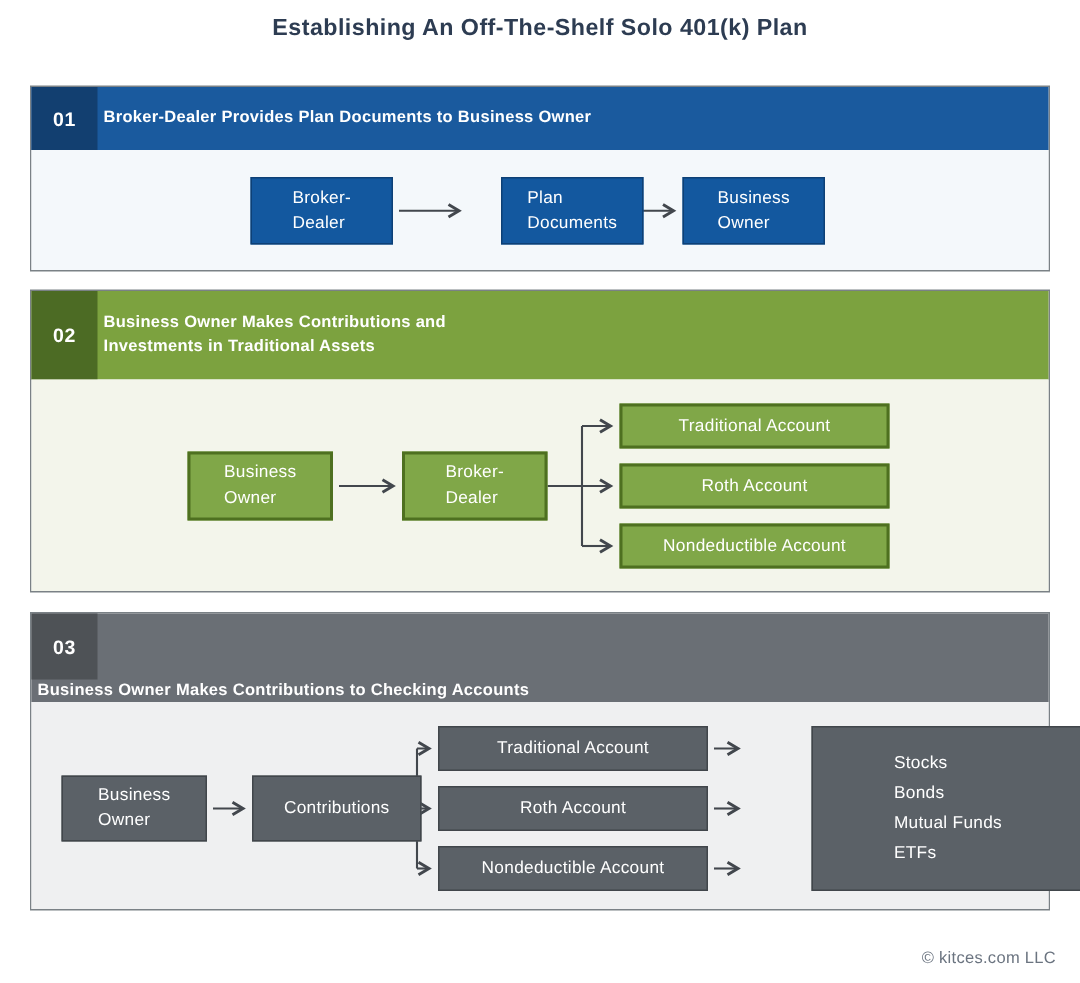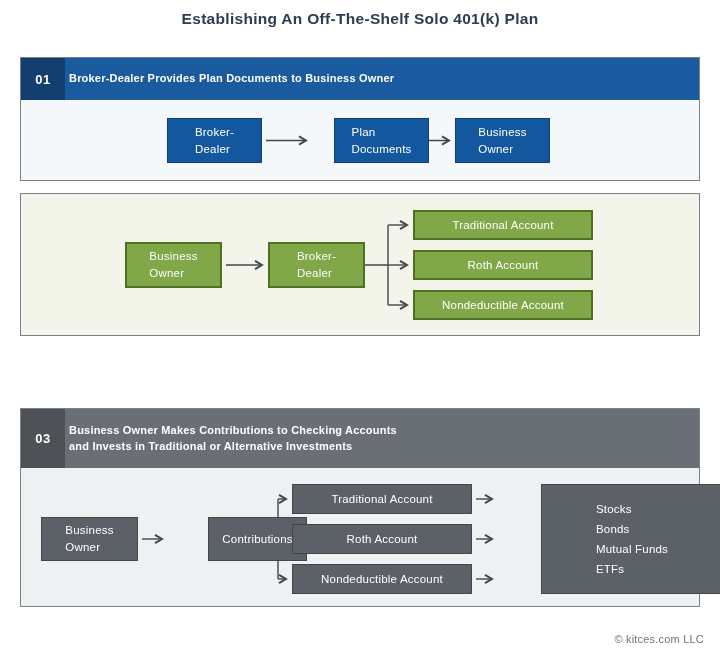--- a/index.html
+++ b/index.html
@@ -49,24 +49,24 @@
   .s2{top:193px;--node-bw:2px;}
   .s2 .sec-header{height:59px;}
   .s2 .sec-body{height:141px;}
   .s2 .n-bo{left:104px;top:48px;width:97px;height:46px;}
   .s2 .n-bd{left:247px;top:48px;width:97px;height:46px;}
   .s2 .n-ta{left:392px;top:16px;width:180px;height:30px;}
   .s2 .n-ra{left:392px;top:56px;width:180px;height:30px;}
   .s2 .n-na{left:392px;top:96px;width:180px;height:30px;}
   
   .s3{top:408px;--node-bw:1.5px;}
-  .s3 .sec-header{height:59px;}
+  .s3 .sec-header{height:59px;flex-direction:column;}
   .s3 .sec-body{height:138px;}
   .s3 .n-bo{left:20px;top:49px;width:97px;height:44px;}
-  .s3 .n-co{left:147px;top:49px;width:99px;height:44px;margin-left:40px;}
+  .s3 .n-co{left:147px;top:49px;width:113px;height:44px;}
   .s3 .n-ta{left:271px;top:16px;width:180px;height:30px;}
   .s3 .n-ra{left:271px;top:56px;width:180px;height:30px;}
   .s3 .n-na{left:271px;top:96px;width:180px;height:30px;}
   .s3 .n-big{left:477px;top:16px;width:182px;height:110px;margin-left:43px;}
   .footer{
     position:absolute;top:633px;right:16px;font-size:11px;
     color:var(--footer-color,#6b7480);letter-spacing:.2px;
   }
 </style>
 </head>
@@ -92,20 +92,25 @@
     <div class="node n-bd">Broker-
 Dealer</div>
     <div class="node n-pd">Plan
 Documents</div>
     <div class="node n-bo">Business
 Owner</div>
   </div>
 </div>
 
 <div class="section s2" style="--header-bg: #7ca23f; --badge-bg: #4c6b24; --body-bg: #f3f5eb; --node-bg: #80a748; --node-border: #4e7020;">
+  <div class="sec-header">
+    <div class="sec-badge">02</div>
+    <div class="sec-title">Business Owner Makes Contributions and
+Investments in Traditional Assets</div>
+  </div>
   <div class="sec-body">
     <svg class="connector" width="678" height="141" viewBox="0 0 678 141">
       <defs>
         <marker id="ah2" markerWidth="9" markerHeight="9" refX="6.5" refY="4" orient="auto">
           <path d="M1.5,1 L6.5,4 L1.5,7" fill="none" stroke="currentColor" stroke-width="1.4"></path>
         </marker>
       </defs>
       <path d="M205,71 H241" fill="none" stroke="currentColor" stroke-width="1.4" marker-end="url(#ah2)"></path>
       <path d="M344,71 H367 M367,31 V111" fill="none" stroke="currentColor" stroke-width="1.4"></path>
       <path d="M367,31 H386" fill="none" stroke="currentColor" stroke-width="1.4" marker-end="url(#ah2)"></path>

